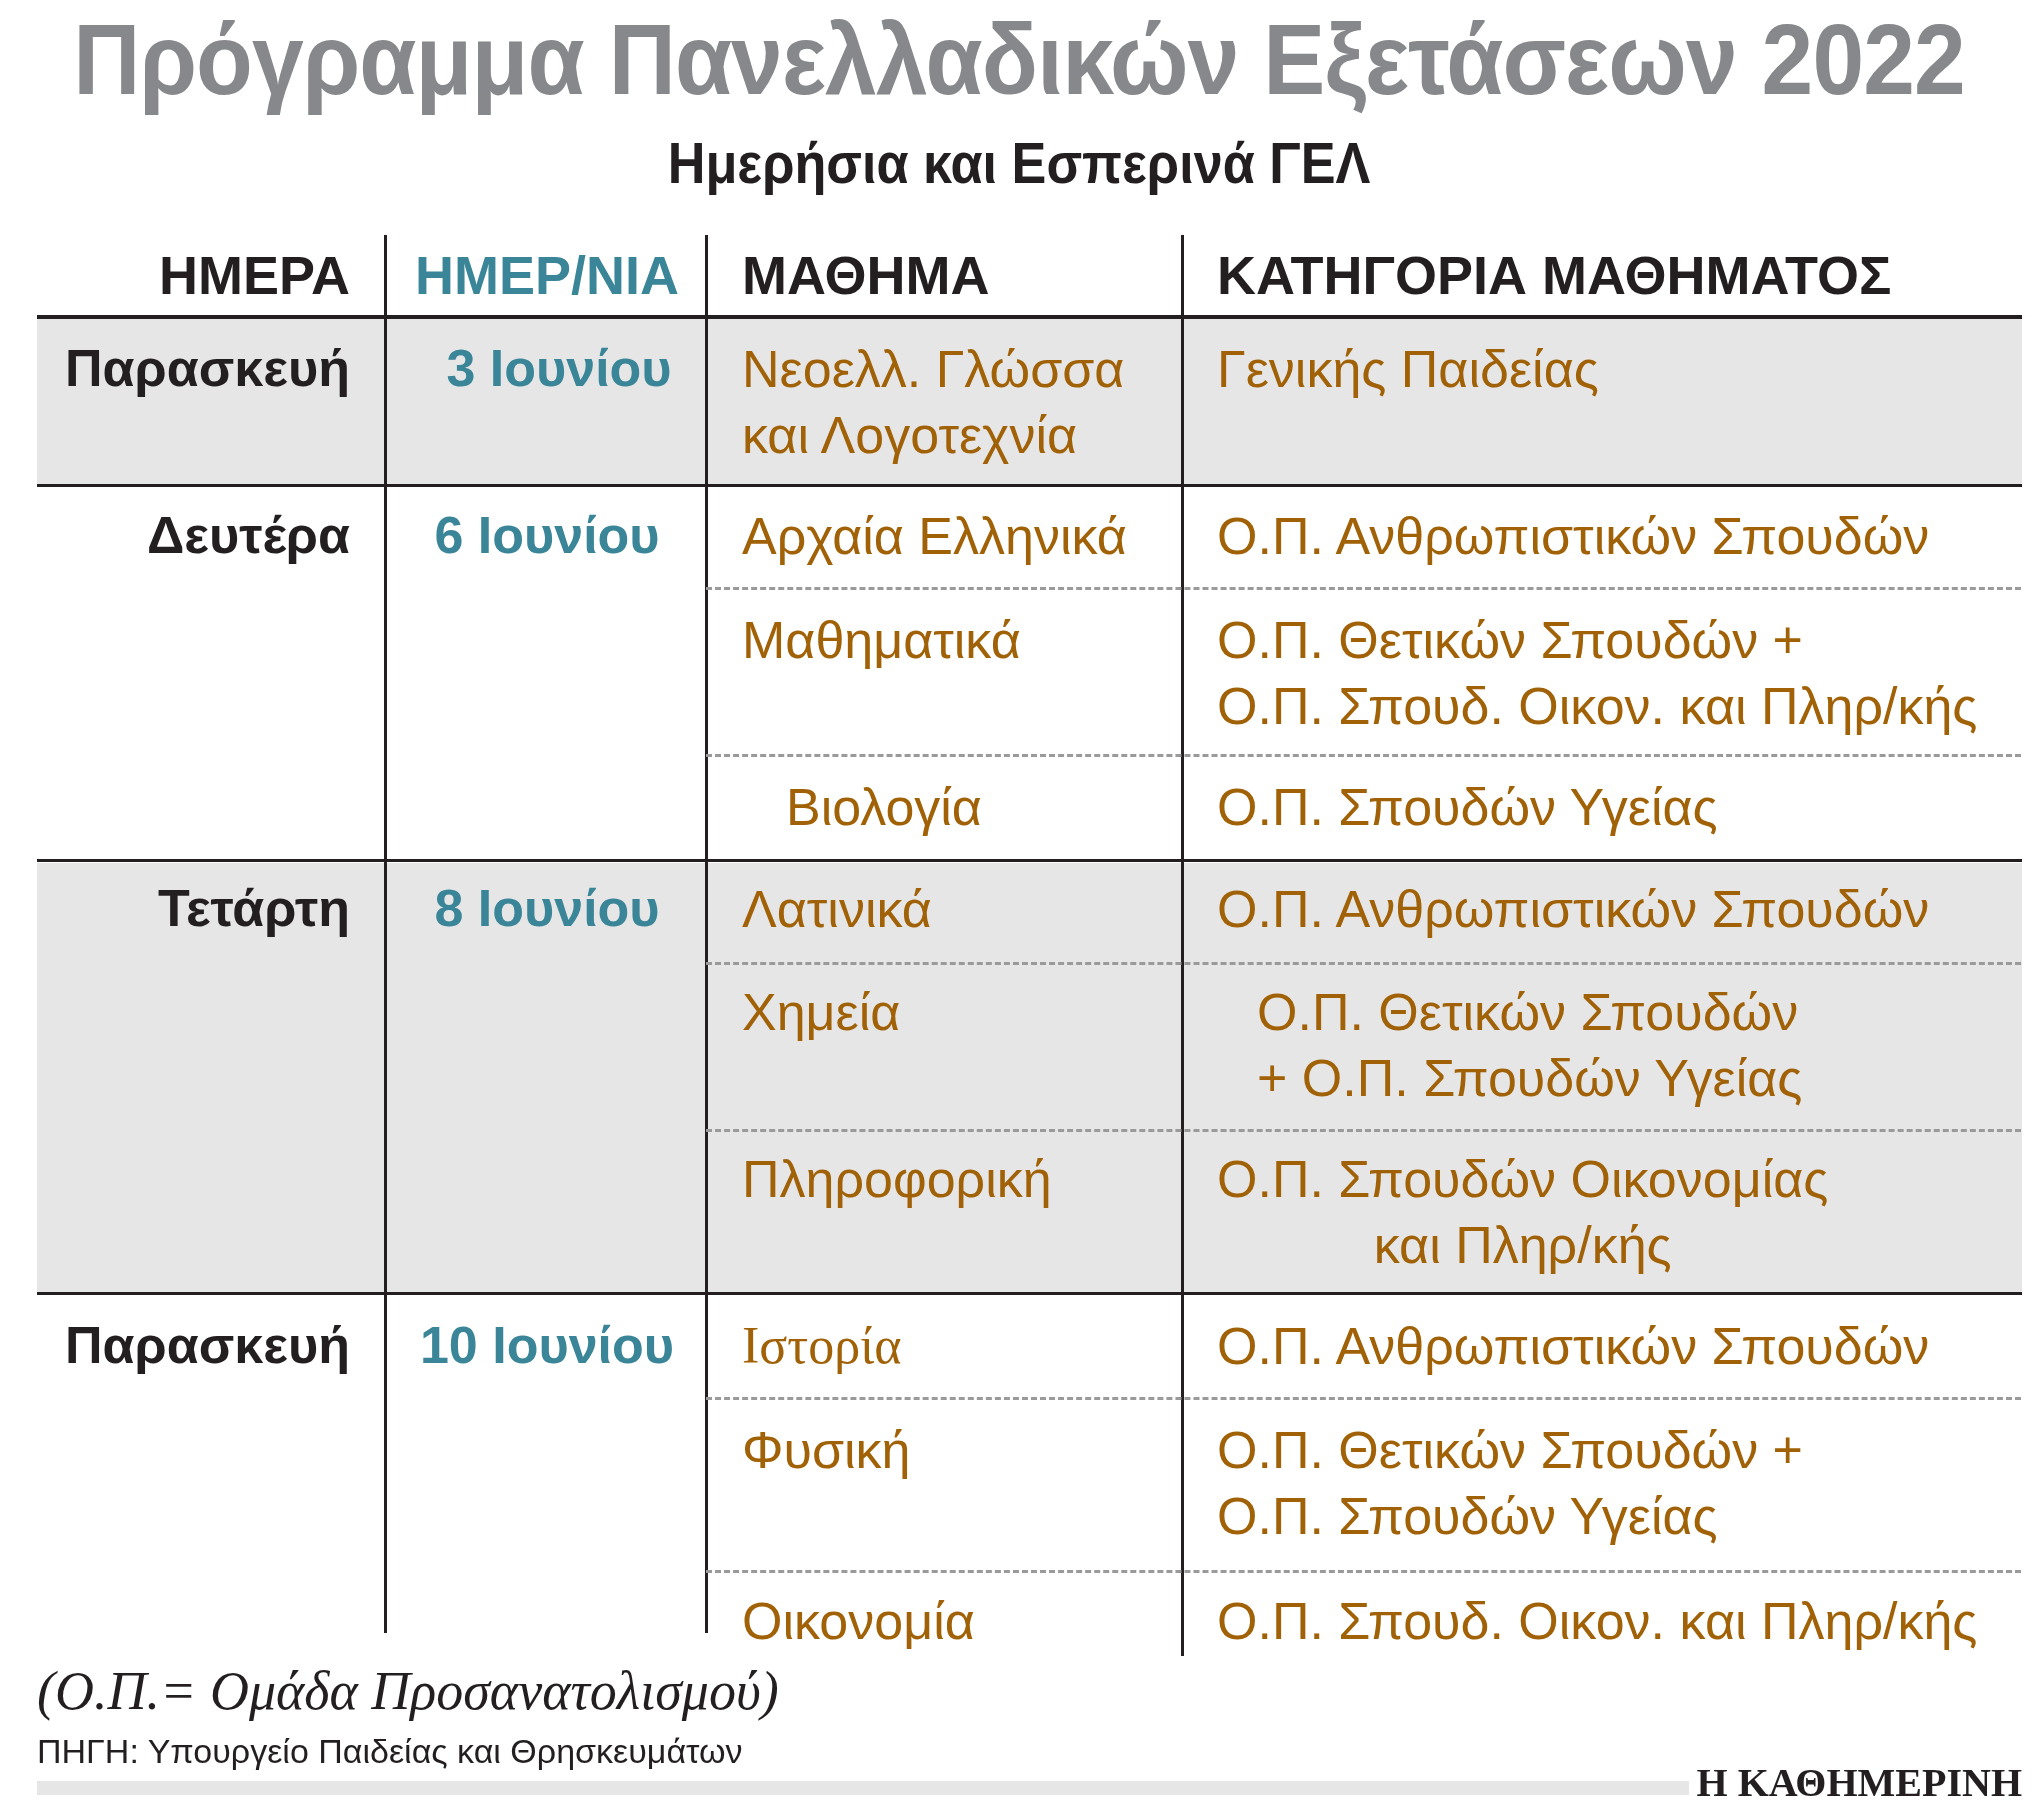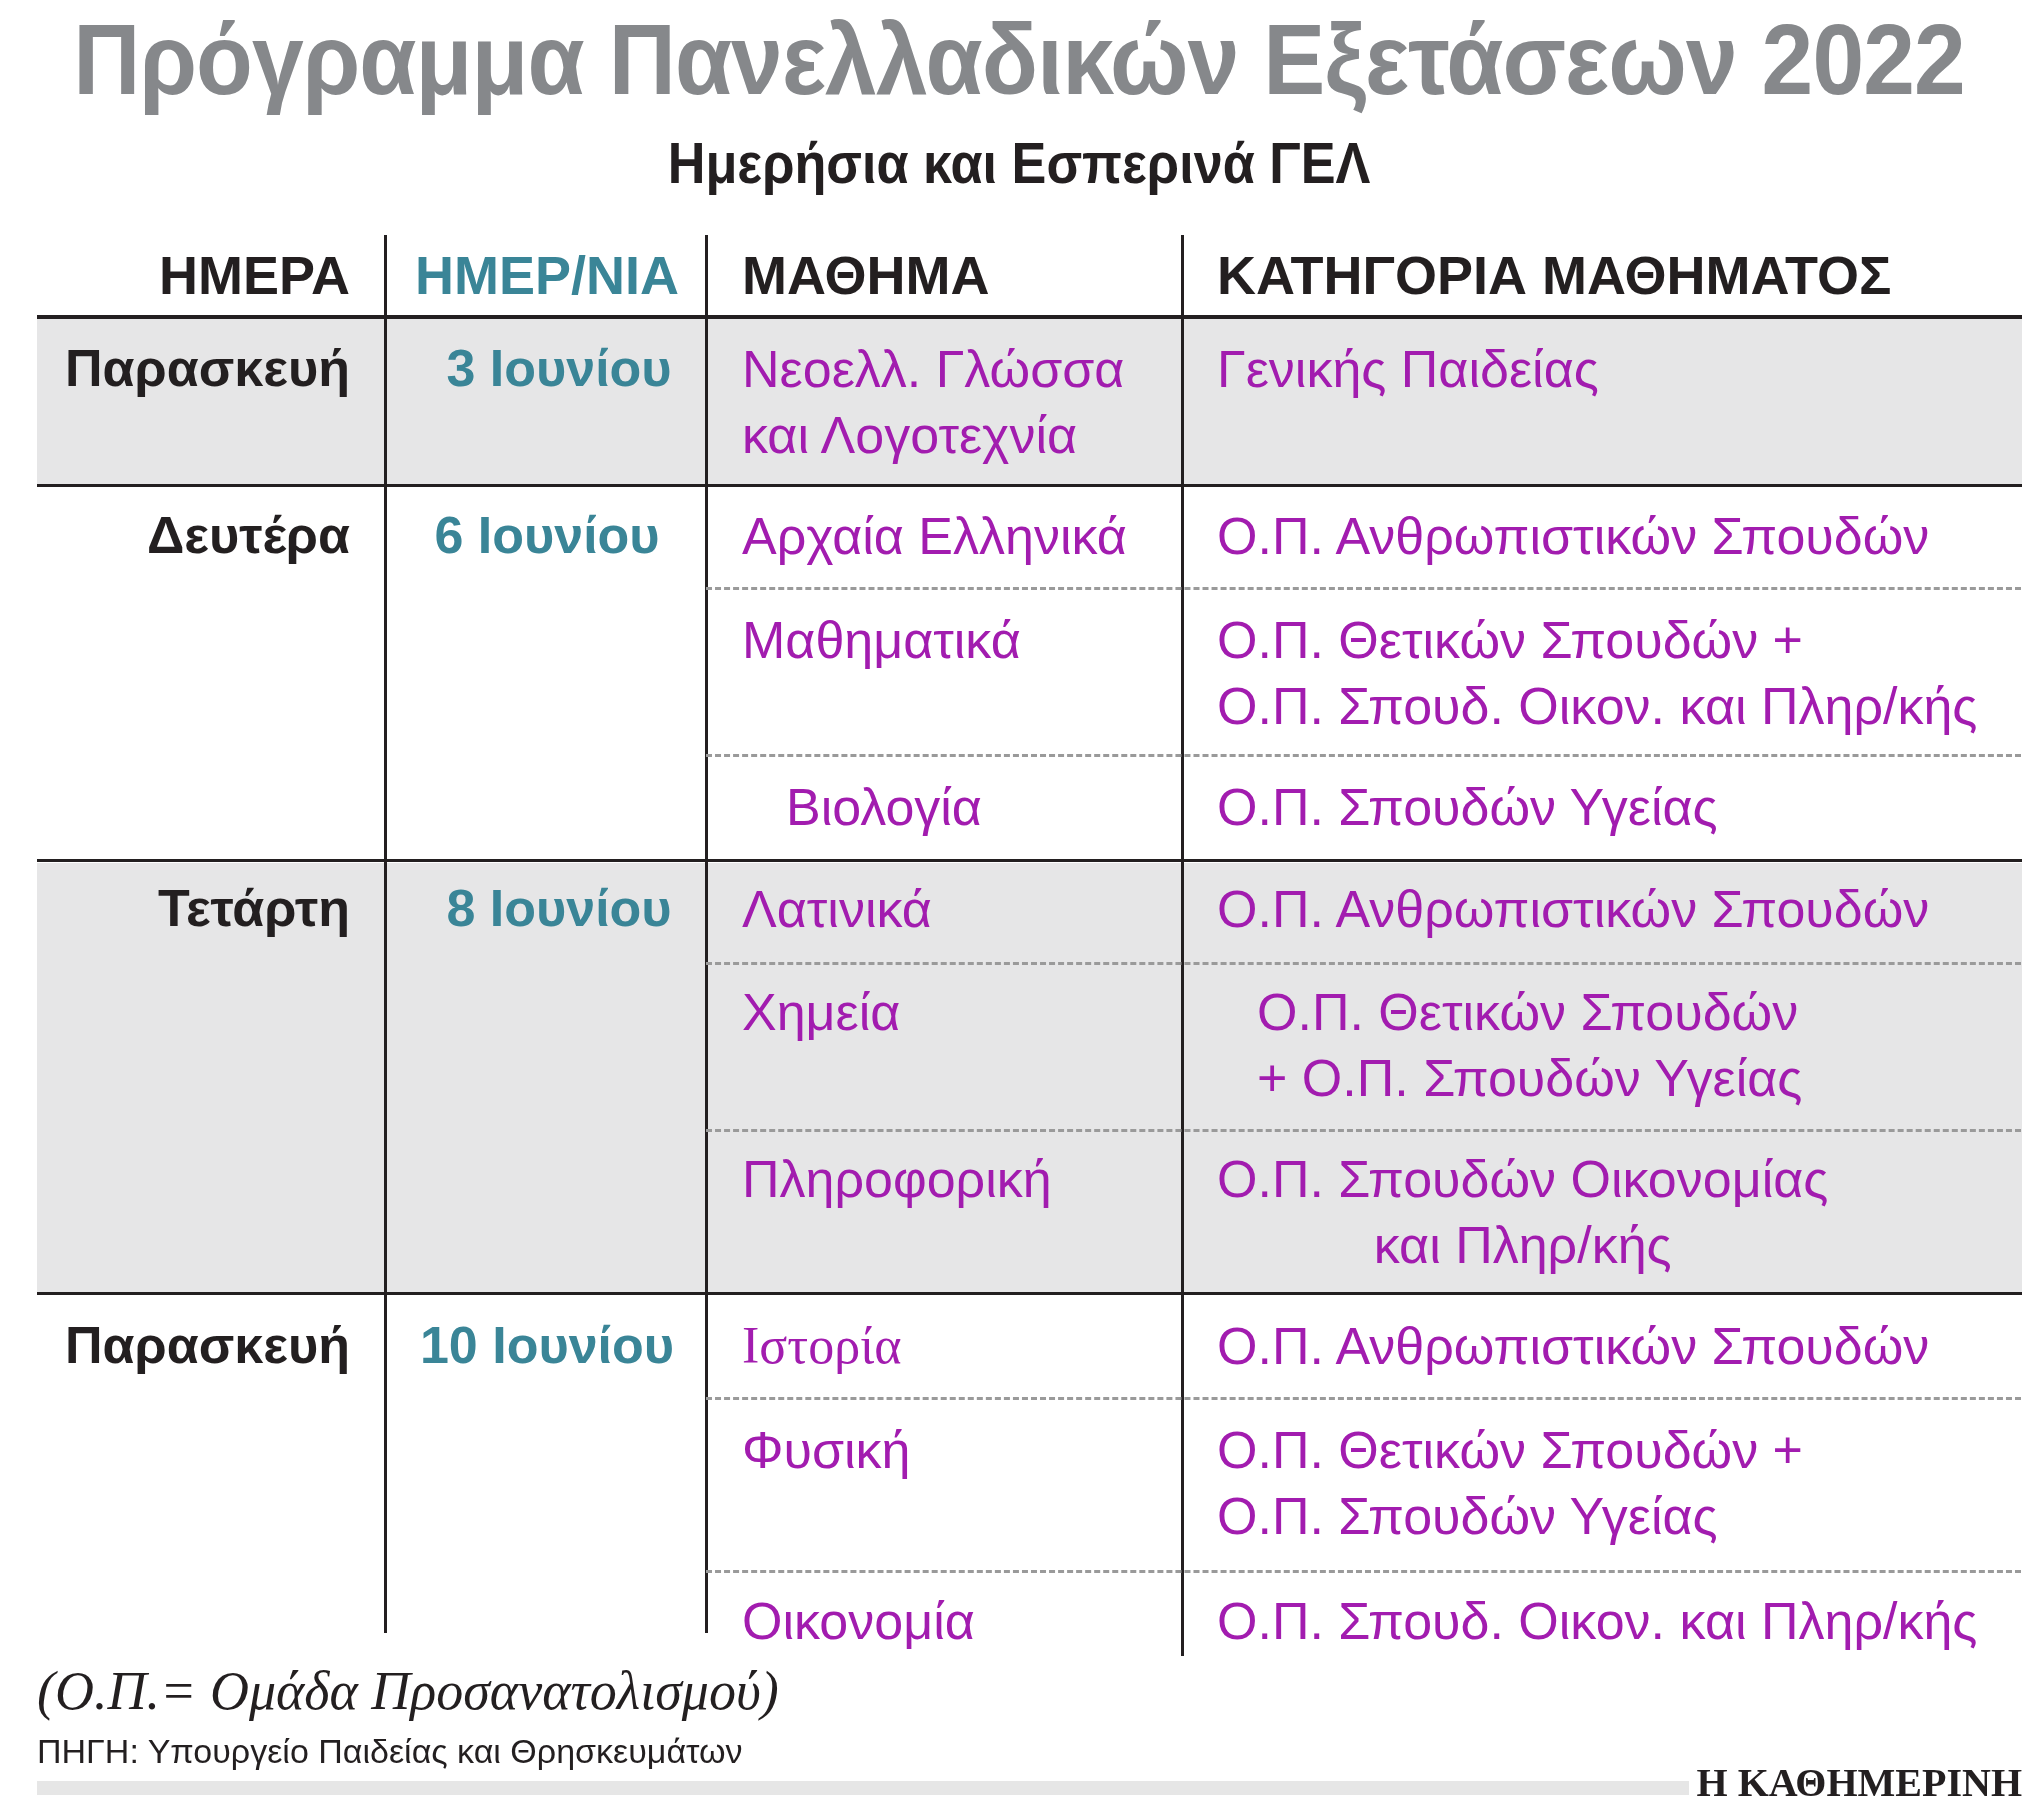--- a/index.html
+++ b/index.html
@@ -6,21 +6,21 @@
   body{width:2038px;height:1817px;position:relative;overflow:hidden;font-family:"Liberation Sans",sans-serif;color:#231f20;}
   .title{position:absolute;left:0;width:2038px;top:2px;text-align:center;font-size:100px;font-weight:bold;color:#86888b;letter-spacing:-1px;transform:scaleX(0.93);}
   .subtitle{position:absolute;left:0;width:2038px;top:129px;text-align:center;font-size:58px;font-weight:bold;color:#231f20;transform:scaleX(0.9);}
   .hdr{position:absolute;top:235px;height:80px;line-height:80px;font-weight:bold;font-size:54px;transform-origin:left center;}
   .vline{position:absolute;width:3px;background:#231f20;}
   .hline{position:absolute;left:37px;width:1985px;height:4px;background:#231f20;}
   .shade{position:absolute;left:37px;width:1985px;background:#e6e6e7;}
   .dash{position:absolute;left:706px;width:1315px;height:0;border-top:3px dashed #9a9a9a;}
   .day{position:absolute;left:37px;width:313px;text-align:right;font-weight:bold;font-size:52px;}
   .date{position:absolute;left:388px;width:318px;text-align:center;font-weight:bold;font-size:52px;color:#3a8597;}
-  .cell{position:absolute;font-size:52px;line-height:66px;color:#a21caf;white-space:pre;}
+  .cell{position:absolute;font-size:52px;line-height:66px;color:#a16207;white-space:pre;}
   .subj{left:742px;}
   .cat{left:1217px;}
   .note{position:absolute;left:37px;top:1660px;font-family:"Liberation Serif",serif;font-style:italic;font-size:54px;}
   .source{position:absolute;left:37px;top:1732px;font-size:34px;}
   .bar{position:absolute;left:37px;top:1781px;width:1652px;height:14px;background:#e6e6e6;}
   .logo{position:absolute;right:16px;top:1759px;font-family:"Liberation Serif",serif;font-weight:bold;font-size:40px;margin-left:31px;}
 </style>
 </head>
 <body>
 
@@ -61,21 +61,21 @@
 <div class="date" style="top:505px;">6 Ιουνίου</div>
 <div class="cell subj" style="top:503px;">Αρχαία Ελληνικά</div>
 <div class="cell cat" style="top:503px;">Ο.Π. Ανθρωπιστικών Σπουδών</div>
 <div class="cell subj" style="top:607px;">Μαθηματικά</div>
 <div class="cell cat" style="top:607px;">Ο.Π. Θετικών Σπουδών +
 Ο.Π. Σπουδ. Οικον. και Πληρ/κής</div>
 <div class="cell subj" style="top:774px;margin-left:44px;">Βιολογία</div>
 <div class="cell cat" style="top:774px;">Ο.Π. Σπουδών Υγείας</div>
 
 <div class="day" style="top:878px;">Τετάρτη</div>
-<div class="date" style="top:878px;margin-left:12px;">8 Ιουνίου</div>
+<div class="date" style="top:878px;">8 Ιουνίου</div>
 <div class="cell subj" style="top:876px;">Λατινικά</div>
 <div class="cell cat" style="top:876px;">Ο.Π. Ανθρωπιστικών Σπουδών</div>
 <div class="cell subj" style="top:979px;">Χημεία</div>
 <div class="cell cat" style="top:979px;margin-left:40px;">Ο.Π. Θετικών Σπουδών
 + Ο.Π. Σπουδών Υγείας</div>
 <div class="cell subj" style="top:1146px;">Πληροφορική</div>
 <div class="cell cat" style="top:1146px;text-align:center;">Ο.Π. Σπουδών Οικονομίας
 και Πληρ/κής</div>
 
 <div class="day" style="top:1315px;">Παρασκευή</div>

